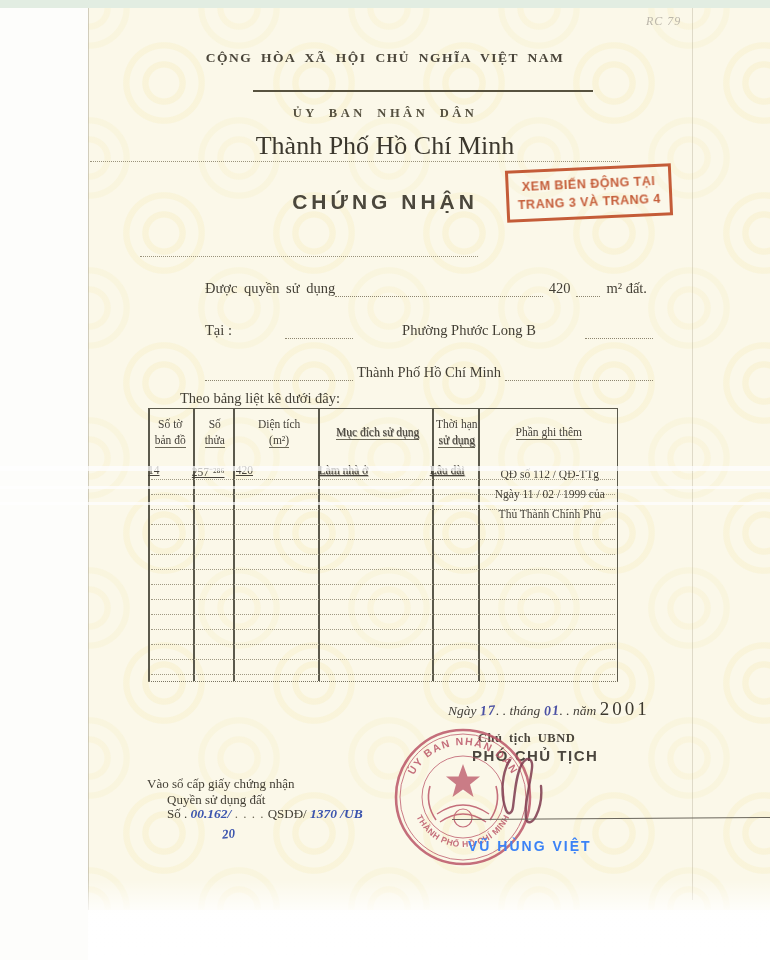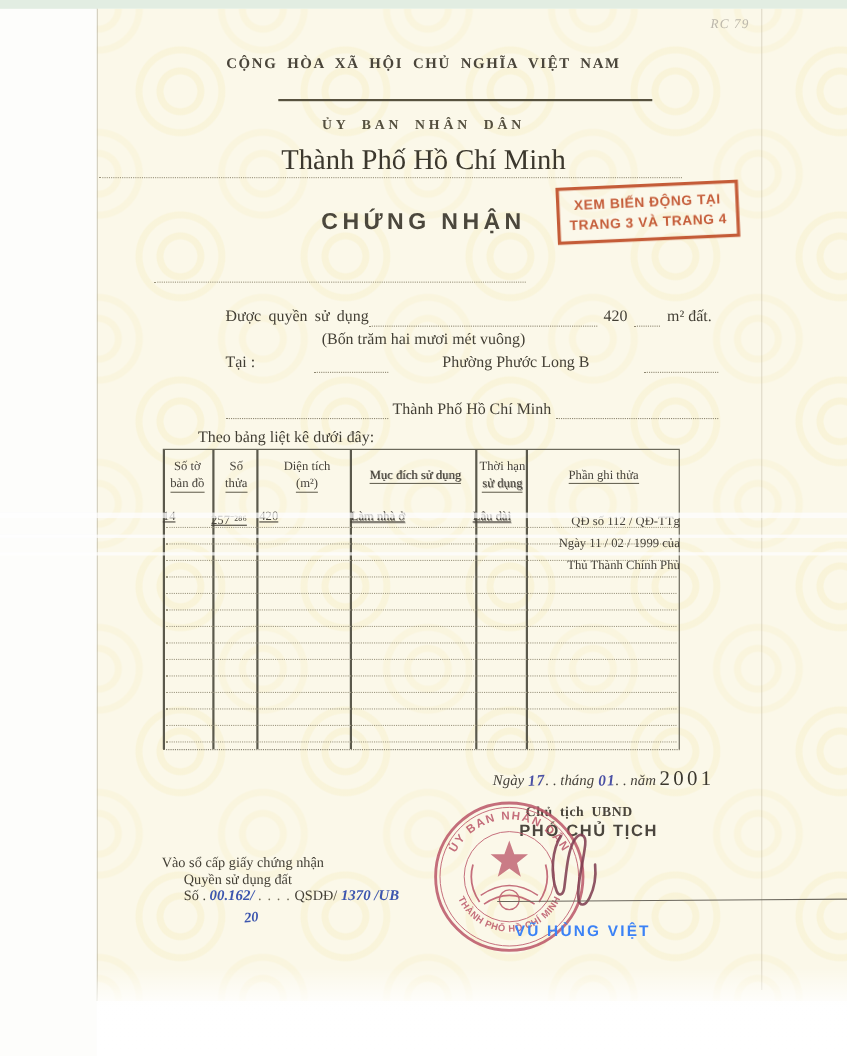--- a/index.html
+++ b/index.html
@@ -64,21 +64,21 @@
       border-top:1.5px solid #5b594c;border-bottom:1.5px dotted #7a7563;font-size:11.5px;color:#46423a;}
   .vline{position:absolute;top:0;width:1.5px;height:272px;background:#5b594c;}
   .t-header{position:absolute;left:0;top:0;width:470px;height:47px;display:flex;text-align:center;}
   .t-header .hc{display:flex;flex-direction:column;justify-content:center;line-height:1.35;}
   .hc u{ text-decoration:none;border-bottom:1px solid #6b6858;padding-bottom:1px;}
   .smudge{text-shadow:0.7px 0.6px 0 rgba(70,66,58,0.55);}
   .t-body{position:absolute;left:0;top:47px;width:470px;height:225px;}
   .dotted-row{position:absolute;left:3px;width:464px;border-bottom:1.3px dotted #a09a84;height:1px;}
   .t-datarow{position:absolute;left:0;top:8px;width:470px;display:flex;}
   .t-datarow .dc{text-align:left;text-decoration:underline;}
-  .note-cell{text-align:right;padding-left:7px;line-height:1.75;font-size:11.5px;}
+  .note-cell{text-align:center;padding-left:7px;line-height:1.75;font-size:11.5px;}
   .c0{width:45px;} .c1{width:45px;} .c2{width:85px;} .c3{width:114px;} .c4{width:46px;} .c5{width:140px;}
 
   
   .date-line{left:448px;top:698px;font-size:13.5px;font-style:italic;color:#45413a;white-space:nowrap;}
   .hand{font-style:italic;color:#4a50a4;font-weight:bold;letter-spacing:1px;}
   .hand-day{display:inline-block;transform:rotate(-4deg);font-size:14px;}
   .hand-month{display:inline-block;transform:rotate(-3deg);font-size:14px;}
   .year-big{font-style:normal;font-size:19px;letter-spacing:3px;color:#3c382e;}
   .chairman{left:478px;top:731px;font-size:12.5px;font-weight:bold;color:#4a453c;letter-spacing:0.5px;word-spacing:3px;}
   .vice-title{left:472px;top:747px;font-family:Liberation Sans, sans-serif;font-weight:bold;
@@ -124,21 +124,20 @@
   <div class="abs doc-title">CHỨNG NHẬN</div>
   <div class="abs title-dotted"></div>
 
   <div class="abs grant-line">
     <span class="lbl">Được quyền sử dụng</span>
     <span class="leader"></span>
     <span class="val">420</span>
     <span class="leader" style="max-width:24px;"></span>
     <span class="val">m² đất.</span>
   </div>
-  <div class="abs words-line">(Bốn trăm hai mươi mét vuông)</div>
 
   <div class="abs addr-line" style="top:322px;gap:45px;">
     <span class="tai">Tại :</span>
     <span class="leader"></span>
     <span class="txt">Phường Phước Long B</span>
     <span class="leader"></span>
   </div>
   <div class="abs addr-line" style="top:364px;">
     <span class="leader"></span>
     <span class="txt">Thành Phố Hồ Chí Minh</span>
@@ -170,21 +169,21 @@
         <span><u>(m²)</u></span>
       </div>
       <div class="hc c3">
         <span class="smudge"><u>Mục đích sử dụng</u></span>
       </div>
       <div class="hc c4">
         <span>Thời hạn</span>
         <span class="smudge"><u>sử dụng</u></span>
       </div>
       <div class="hc c5">
-        <span><u>Phần ghi thửa</u></span>
+        <span><u>Phần ghi thêm</u></span>
       </div>
     </div>
 
     <div class="t-body">
       <div class="dotted-row" style="top:22px;"></div>
       <div class="dotted-row" style="top:37px;"></div>
       <div class="dotted-row" style="top:52px;"></div>
       <div class="dotted-row" style="top:67px;"></div>
       <div class="dotted-row" style="top:82px;"></div>
       <div class="dotted-row" style="top:97px;"></div>

